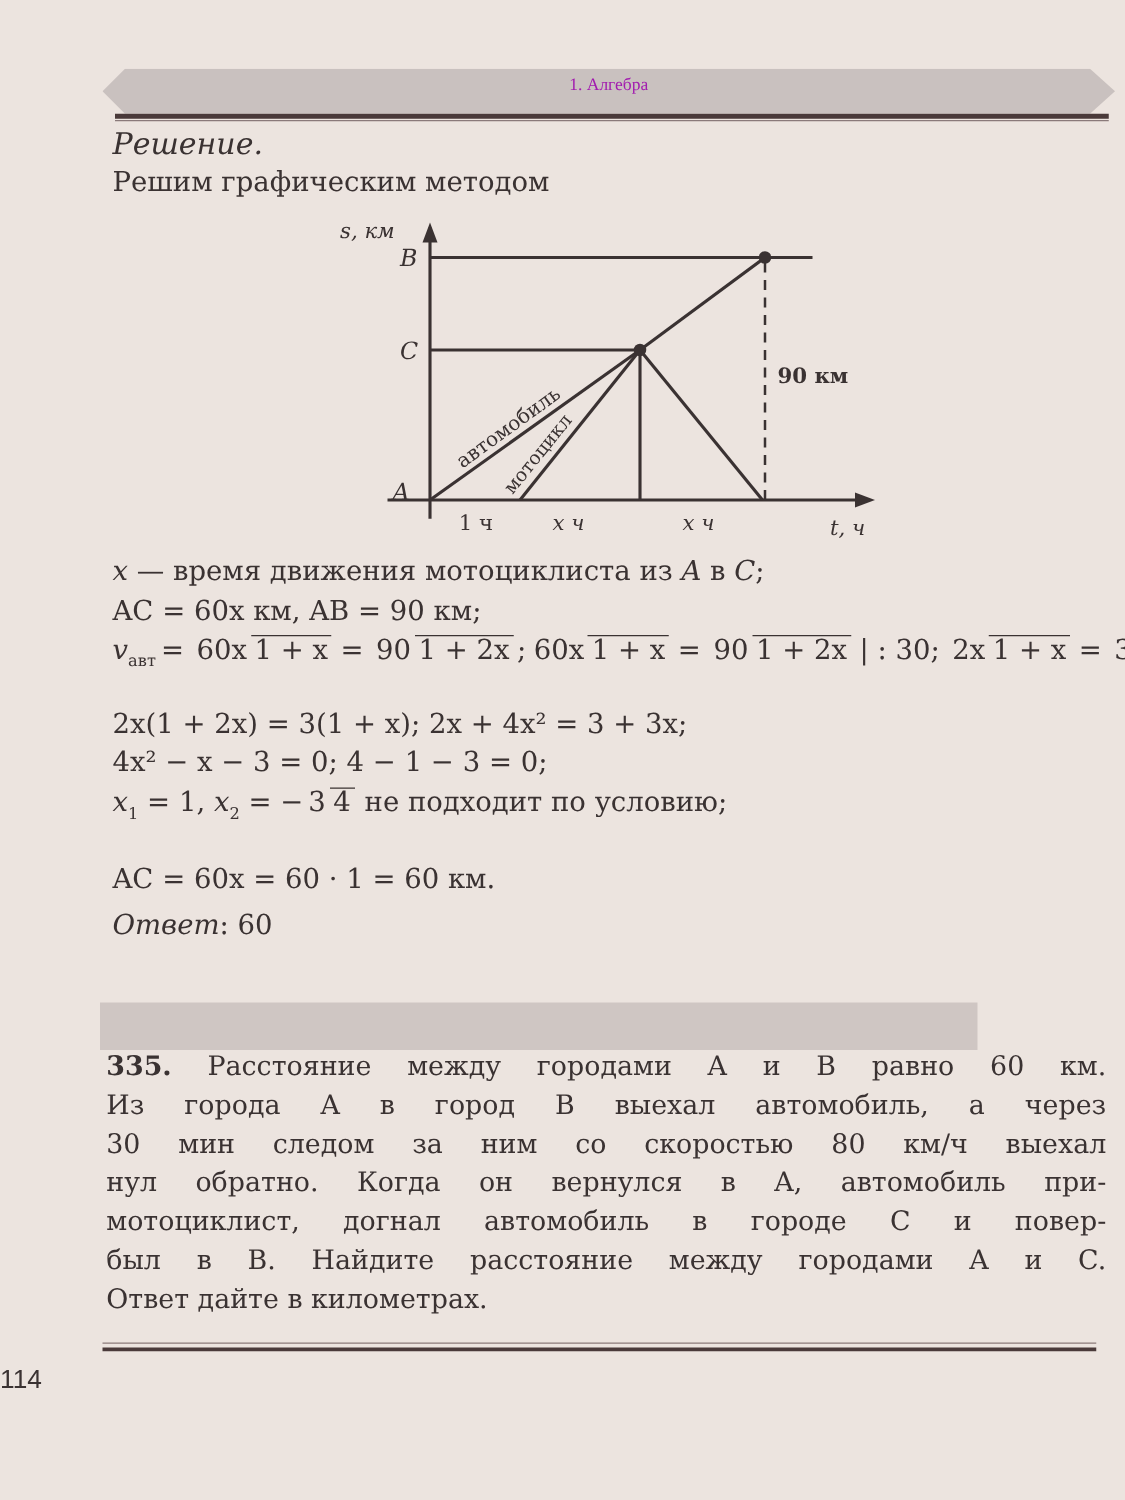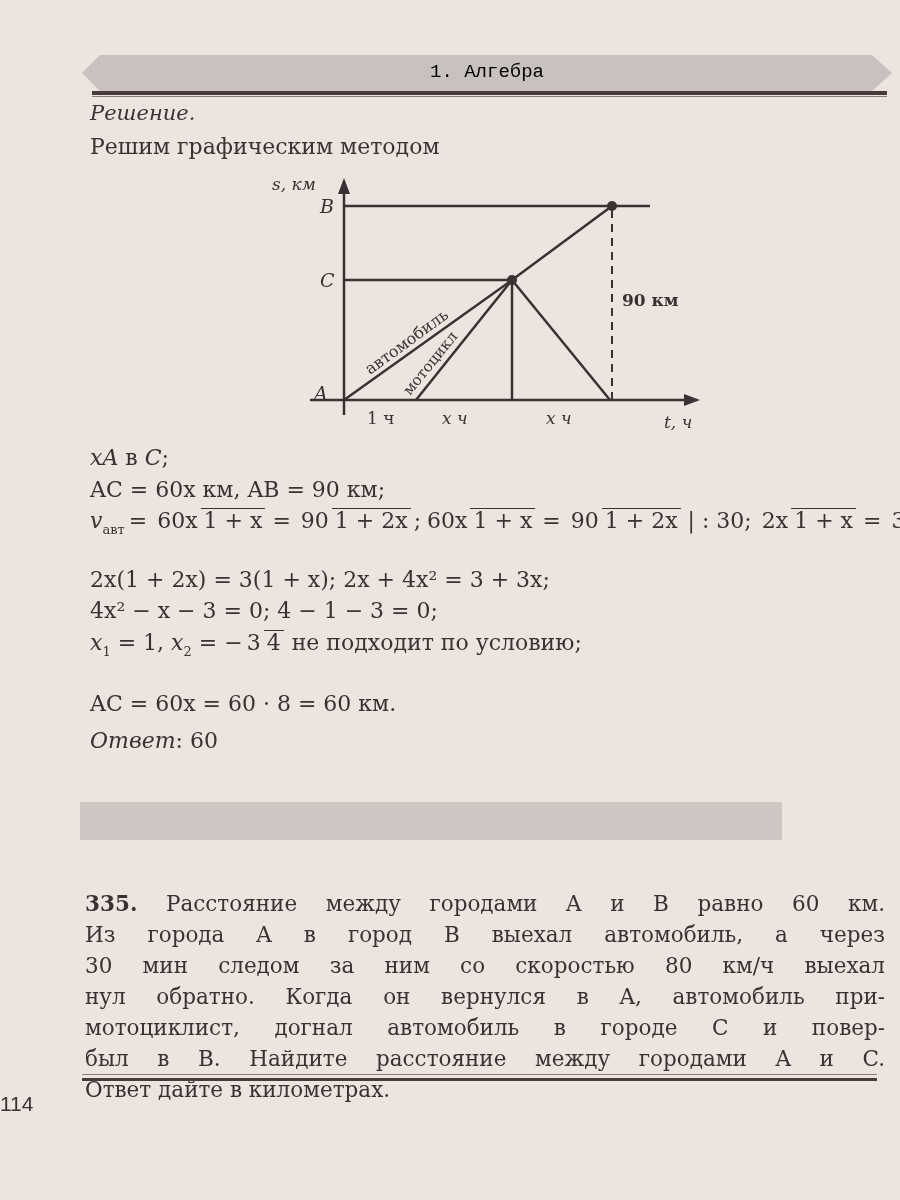--- a/index.html
+++ b/index.html
@@ -10,50 +10,50 @@
       color: #3a3232;
       position: relative;
     }
     .page { position: absolute; left: 0; top: 0; width: 900px; height: 1200px; }
 
     
     .banner { position: absolute; left: 82px; top: 55px; width: 810px; height: 36px; }
     .banner svg { position: absolute; left: 0; top: 0; }
     .banner-title {
       position: absolute; left: 0; right: 0; top: 6px; text-align: center;
-      font-family: Liberation Mono, monospace; font-size: 19px; color: #000000;
+      font-family: Liberation Serif, serif; font-size: 14px; color: #a21caf;
     }
     .rule-top { position: absolute; left: 92px; top: 91px; width: 795px; height: 4px; background: #4a3a3a; }
     .rule-top2 { position: absolute; left: 92px; top: 96px; width: 795px; height: 1px; background: #8a7a7a; }
 
     .text { position: absolute; font-size: 21px; white-space: nowrap; }
     .ital { font-style: italic; }
     .mi { font-style: italic; }
 
-    .reshenie { left: 90px; top: 101px; font-style: italic; font-size: 21px; }
+    .reshenie { left: 90px; top: 101px; font-style: italic; font-size: 24px; }
     .method { left: 90px; top: 134px; font-size: 22px; }
 
     .diagram { position: absolute; left: 270px; top: 170px; }
     .diagram text { font-family: "DejaVu Serif", serif; fill: #3a3232; }
 
     .line { position: absolute; left: 90px; font-size: 22px; white-space: nowrap; display: flex; align-items: center; }
     .frac { display: inline-flex; align-items: center; vertical-align: middle; margin: 0 3px; }
     .frac .num { padding: 0 3px; line-height: 24px; }
     .frac .den { border-top: 1.5px solid #3a3232; padding: 0 3px; line-height: 24px; }
     .sub { font-size: 13px; position: relative; top: 9px; }
 
     .section-head {
       position: absolute; left: 80px; top: 802px; width: 702px; height: 38px;
       background: #cfc6c3;
     }
     .section-title {
       position: absolute; left: 86px; top: 802px;
       font-family: "DejaVu Sans", sans-serif; font-weight: bold; font-size: 24px; color: #3a3232;
     }
-    .problem { position: absolute; left: 85px; top: 888px; width: 800px; font-size: 21.5px; line-height: 31px; text-align: justify; }
+    .problem { position: absolute; left: 85px; top: 838px; width: 800px; font-size: 21.5px; line-height: 31px; text-align: justify; }
     .problem .pline { display: block; white-space: nowrap; text-align-last: justify; }
     .problem .pline.last { text-align-last: left; }
 
     .rule-bot { position: absolute; left: 82px; top: 1078px; width: 795px; height: 3px; background: #4a3a3a; }
     .rule-bot2 { position: absolute; left: 82px; top: 1074px; width: 795px; height: 1px; background: #8a7a7a; }
     .page-number { position: absolute; left: 0; width: 724px; top: 1092px; text-align: left; font-family: "Liberation Sans", sans-serif; font-size: 21px; }
   </style>
 </head>
 <body>
 
@@ -102,20 +102,21 @@
     <text x="97" y="254" font-size="17">1 ч</text>
     <text x="172" y="254" font-size="17" font-style="italic">x ч</text>
     <text x="276" y="254" font-size="17" font-style="italic">x ч</text>
     <text x="394" y="258" font-size="17" font-style="italic">t, ч</text>
     <text x="0" y="0" font-size="16" transform="translate(100,205) rotate(-36)">автомобиль</text>
     <text x="0" y="0" font-size="15" transform="translate(140,226) rotate(-51)">мотоцикл</text>
   </svg>
 
   <div class="line" style="top:445px;">
     <span class="mi">x</span>
+    <span style="white-space:pre"> — время движения мотоциклиста из </span>
     <span class="mi">A</span>
     <span style="white-space:pre"> в </span>
     <span class="mi">C</span>
     <span>;</span>
   </div>
   <div class="line" style="top:477px;text-align:right;">AC = 60x км, AB = 90 км;</div>
 
   <div class="line" style="top:508px;">
     <span class="mi">v</span><span class="sub">авт</span>
     <span style="margin:0 4px">=</span>
@@ -159,21 +160,21 @@
     <span class="mi">x</span>
       <span class="sub">2</span>
     <span style="white-space:pre"> = −</span>
     <span class="frac" style="margin:0 1px">
         <span class="num">3</span>
         <span class="den">4</span>
       </span>
     <span style="white-space:pre"> не подходит по условию;</span>
   </div>
 
-  <div class="line" style="top:691px;">AC = 60x = 60 · 8 = 60 км.</div>
+  <div class="line" style="top:691px;">AC = 60x = 60 · 1 = 60 км.</div>
   <div class="line" style="top:728px;">
     <span class="ital">Ответ</span>
       <span>: 60</span>
   </div>
 
   <div class="section-head"></div>
 
   <div class="problem">
     <span class="pline"><b>335.</b><span style="white-space:pre"> Расстояние между городами A и B равно 60 км.</span></span>
     <span class="pline">Из города A в город B выехал автомобиль, а через</span>

